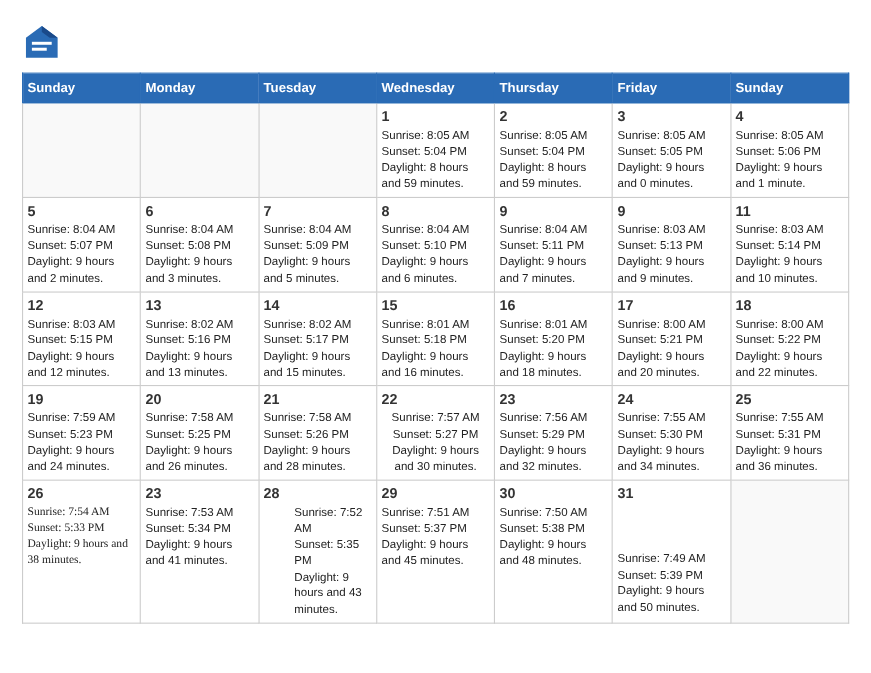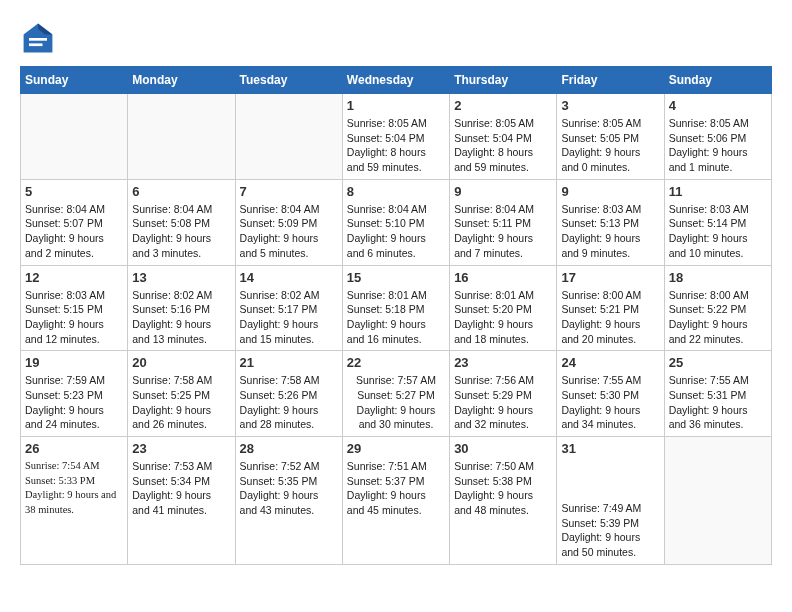--- a/index.html
+++ b/index.html
@@ -291,21 +291,21 @@
 Daylight: 9 hours and 38 minutes.</div>
         </td>
         <td>
           <span class="day-num">23</span>
           <div class="cell-text" style="white-space: pre-line;">Sunrise: 7:53 AM
 Sunset: 5:34 PM
 Daylight: 9 hours and 41 minutes.</div>
         </td>
         <td>
           <span class="day-num">28</span>
-          <div class="cell-text" style="white-space: pre-line;">Sunrise: 7:52 AM
+          <div class="cell-text" style="white-space: pre-line; margin-left: 28px;">Sunrise: 7:52 AM
 Sunset: 5:35 PM
 Daylight: 9 hours and 43 minutes.</div>
         </td>
         <td>
           <span class="day-num">29</span>
           <div class="cell-text" style="white-space: pre-line;">Sunrise: 7:51 AM
 Sunset: 5:37 PM
 Daylight: 9 hours and 45 minutes.</div>
         </td>
         <td>

